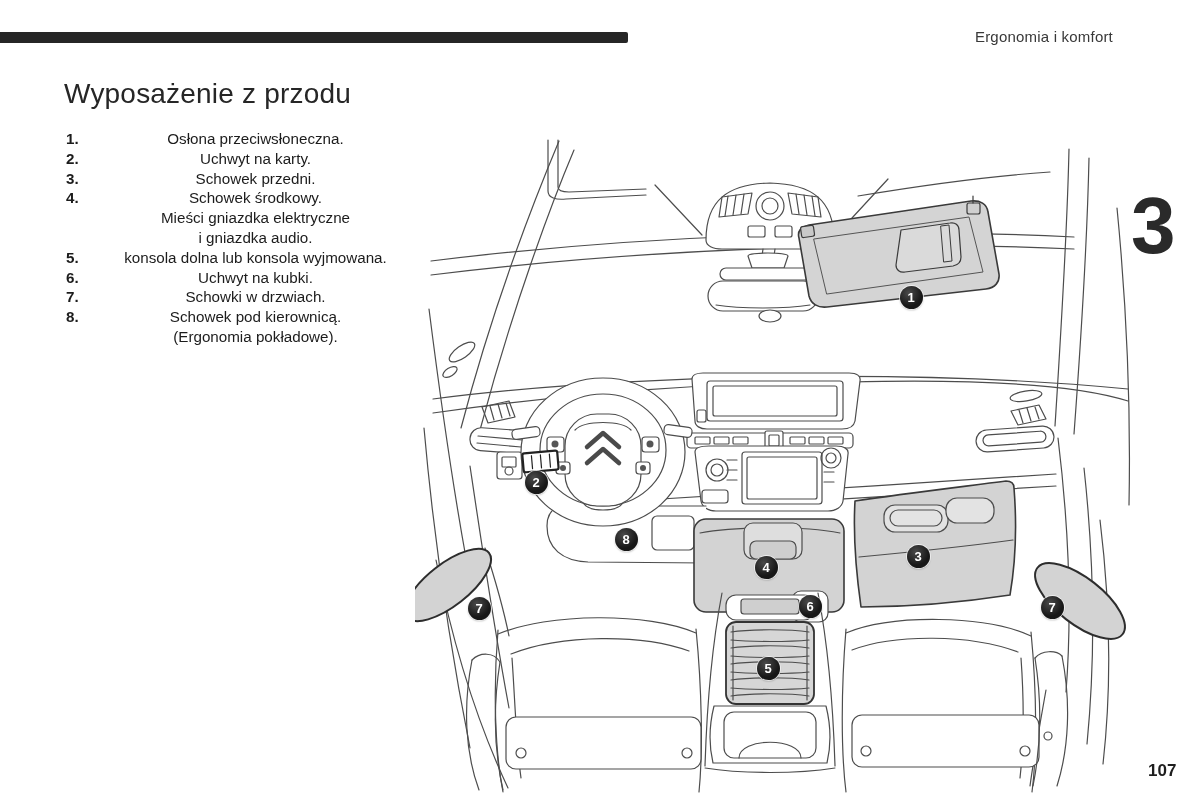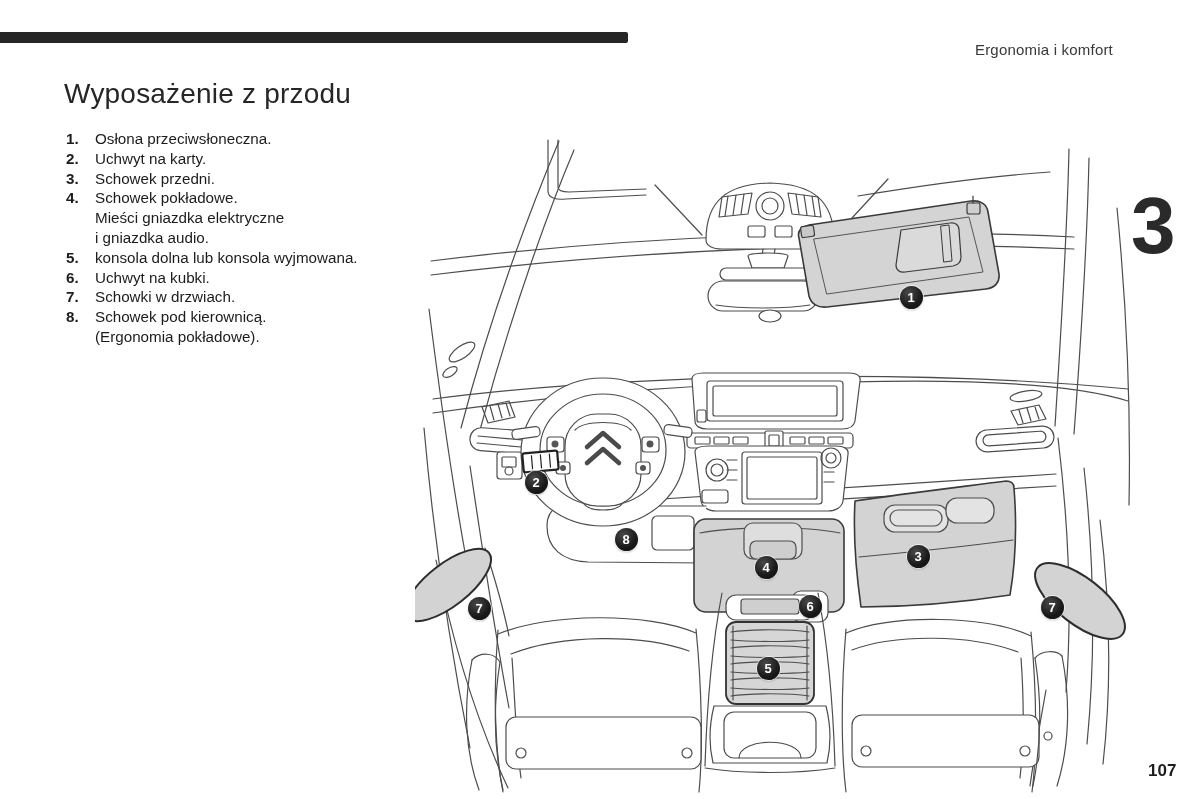--- a/index.html
+++ b/index.html
@@ -5,29 +5,29 @@
   :root{
     --rule-bar:#262626; --badge-fill:#171717; --badge-text:#ffffff;
     --shade:#d3d3d3; --line:#4d4d4d; --text:#1c1c1c;
   }
   html,body{margin:0;padding:0;}
   body{
     width:1200px;height:799px;position:relative;background:#ffffff;
     font-family:"Liberation Sans", sans-serif;color:var(--text);overflow:hidden;
   }
   .top-bar{position:absolute;left:0;top:32px;width:628px;height:11px;background:var(--rule-bar);border-radius:0 2px 2px 0;}
-  .header-text{position:absolute;top:41px;right:87px;font-size:15px;color:#383838;letter-spacing:.2px;}
+  .header-text{position:absolute;top:28px;right:87px;font-size:15px;color:#383838;letter-spacing:.2px;}
   .page-title{position:absolute;left:64px;top:78px;margin:0;font-size:28px;font-weight:400;color:#262626;letter-spacing:.2px;}
   .chapter-num{position:absolute;left:1131px;top:186px;font-size:80px;font-weight:bold;color:#2a2a2a;line-height:1;}
   .page-num{position:absolute;left:1148px;top:761px;font-size:17px;font-weight:bold;color:#1e1e1e;text-align:right;}
 
   .items{position:absolute;left:66px;top:129px;width:350px;font-size:15.2px;line-height:19.8px;}
   .item-row{display:flex;align-items:flex-start;}
   .item-num{width:29px;flex:0 0 29px;font-weight:bold;}
-  .item-text{flex:1;}
+  .item-text{flex:1;text-align:center;}
 
   .figure{position:absolute;left:415px;top:118px;width:725px;height:678px;}
   .figure svg{display:block;width:725px;height:678px;}
 
   .badge-layer{position:absolute;left:0;top:0;width:1200px;height:799px;pointer-events:none;}
   .badge{
     position:absolute;width:23px;height:23px;border-radius:50%;
     background:radial-gradient(circle at 38% 30%, #4a4a4a 0%, var(--badge-fill) 62%);
     color:var(--badge-text);font-size:13px;font-weight:bold;
     display:flex;align-items:center;justify-content:center;
@@ -57,21 +57,21 @@
     </div>
     <div class="item-row">
       <div class="item-num">3.</div>
       <div class="item-text">
         <div>Schowek przedni.</div>
       </div>
     </div>
     <div class="item-row">
       <div class="item-num">4.</div>
       <div class="item-text">
-        <div>Schowek pokładowe.</div>
+        <div>Schowek środkowy.</div>
         <div>Mieści gniazdka elektryczne</div>
         <div>i gniazdka audio.</div>
       </div>
     </div>
     <div class="item-row">
       <div class="item-num">5.</div>
       <div class="item-text">
         <div>konsola dolna lub konsola wyjmowana.</div>
       </div>
     </div>

